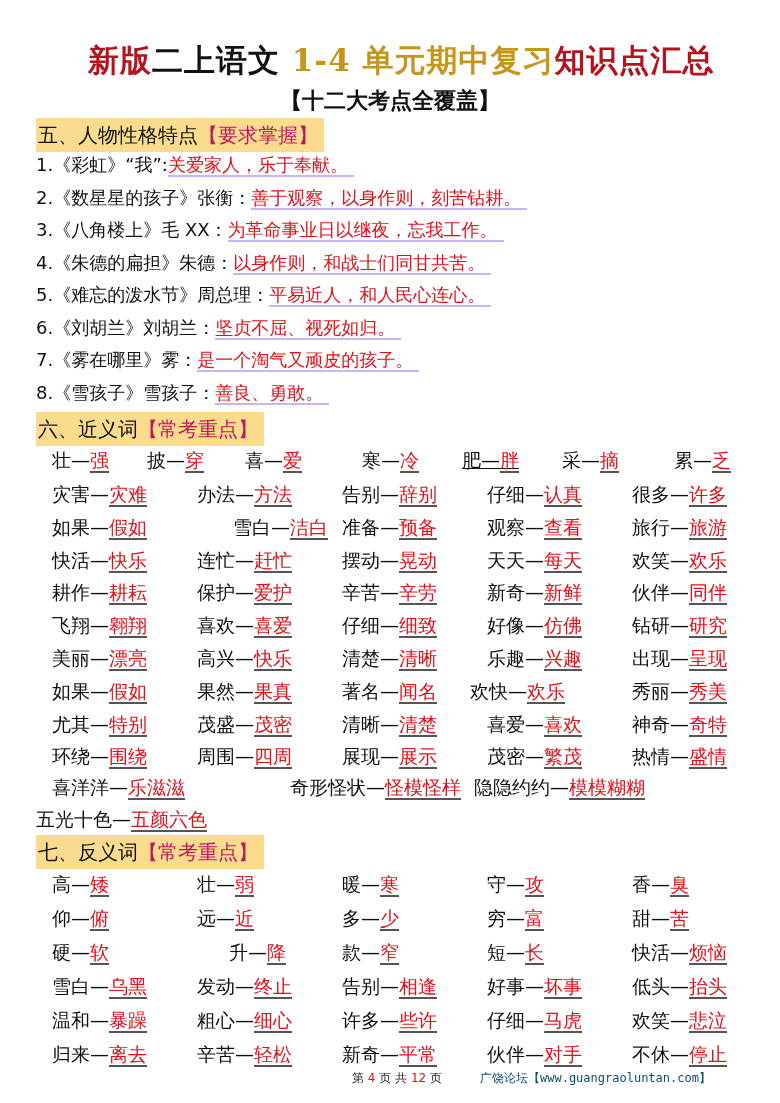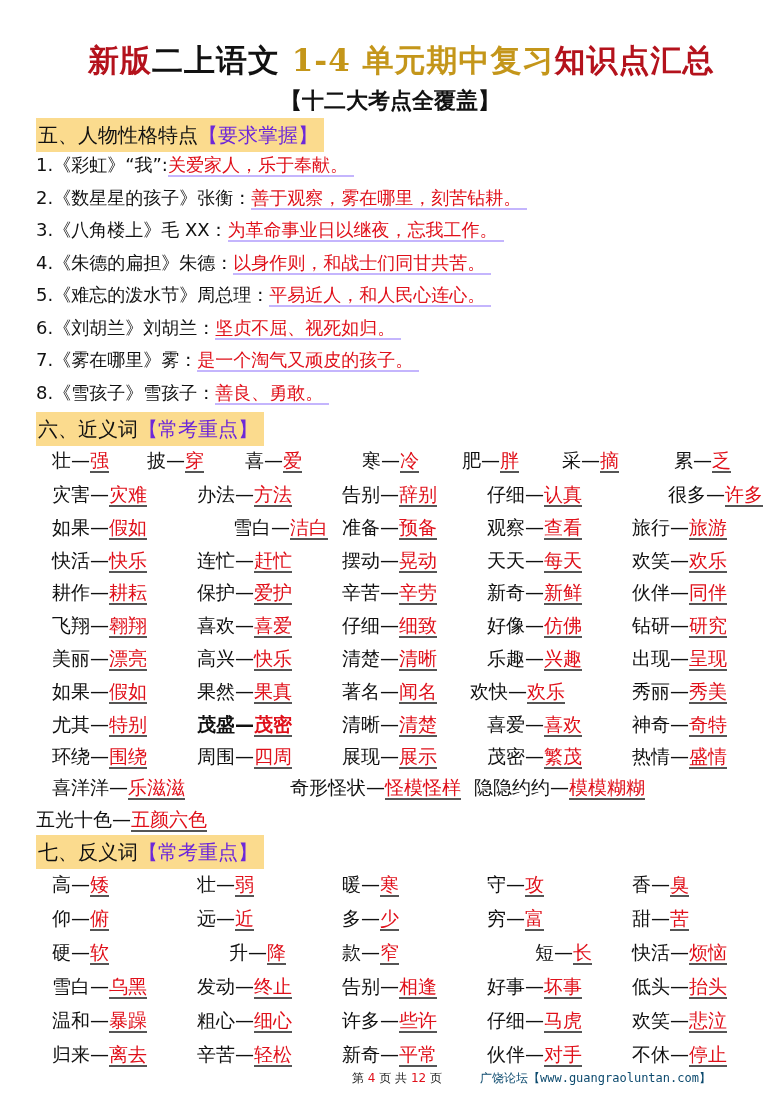--- a/index.html
+++ b/index.html
@@ -19,21 +19,21 @@
   .subtitle {
     position: absolute; top: 86px; left: 0; width: 780px; text-align: center;
     font-size: 22px; font-weight: bold; color: #111;
     font-family: "DejaVu Serif", "Liberation Serif", serif;
   }
   .section-head {
     position: absolute; left: 36px; height: 34px; line-height: 34px;
     background: #fbdb8e; padding: 0 6px 0 2px;
     font-size: 20px; color: #111; white-space: nowrap;
   }
-  .section-head .tag { color: #6d28d9; }
+  .section-head .tag { color: #be185d; }
   .trait-row {
     position: absolute; left: 36px; font-size: 18px; white-space: nowrap;
     height: 30px; line-height: 30px;
   }
   .trait-row .ans {
     color: #e0101a; border-bottom: 2px solid #c4b5fd; padding-right: 6px;
   }
   .grid-row {
     position: absolute; left: 52px; height: 32px; line-height: 32px;
     font-size: 19px; white-space: nowrap;
@@ -56,48 +56,48 @@
 <div class="title">
   <span class="red">新版</span><span class="black">二上语文</span><span class="gold"> 1-4 单元期中复习</span><span class="red">知识点汇总</span>
 </div>
 <div class="subtitle">【十二大考点全覆盖】</div>
 
 <div class="section-head" style="top:118px;">
   <span>五、人物性格特点</span><span class="tag">【要求掌握】</span>
 </div>
 <div id="s5">
     <div class="trait-row" style="top: 150px;"><span>1.《彩虹》“我”:</span><span class="ans">关爱家人，乐于奉献。</span></div>
-    <div class="trait-row" style="top: 182.5px;"><span>2.《数星星的孩子》张衡：</span><span class="ans">善于观察，雾在哪里，刻苦钻耕。</span></div>
+    <div class="trait-row" style="top: 182.5px;"><span>2.《数星星的孩子》张衡：</span><span class="ans">善于观察，以身作则，刻苦钻耕。</span></div>
     <div class="trait-row" style="top: 215px;"><span>3.《八角楼上》毛 XX：</span><span class="ans">为革命事业日以继夜，忘我工作。</span></div>
     <div class="trait-row" style="top: 247.5px;"><span>4.《朱德的扁担》朱德：</span><span class="ans">以身作则，和战士们同甘共苦。</span></div>
     <div class="trait-row" style="top: 280px;"><span>5.《难忘的泼水节》周总理：</span><span class="ans">平易近人，和人民心连心。</span></div>
     <div class="trait-row" style="top: 312.5px;"><span>6.《刘胡兰》刘胡兰：</span><span class="ans">坚贞不屈、视死如归。</span></div>
     <div class="trait-row" style="top: 345px;"><span>7.《雾在哪里》雾：</span><span class="ans">是一个淘气又顽皮的孩子。</span></div>
     <div class="trait-row" style="top: 377.5px;"><span>8.《雪孩子》雪孩子：</span><span class="ans">善良、勇敢。</span></div>
   </div>
 
 <div class="section-head" style="top:412px;">
   <span>六、近义词</span><span class="tag">【常考重点】</span>
 </div>
 <div id="s6">
     <div class="grid-row" style="top: 444px;">
       <span class="pair" style="left: 0px;"><span>壮—</span><span class="ans">强</span></span>
       <span class="pair" style="left: 95px;"><span>披—</span><span class="ans">穿</span></span>
       <span class="pair" style="left: 193px;"><span>喜—</span><span class="ans">爱</span></span>
       <span class="pair" style="left: 310px;"><span>寒—</span><span class="ans">冷</span></span>
-      <span class="pair" style="left: 410px;"><span>肥—</span><span class="ans">胖</span></span>
+      <span class="pair" style="left: 410px; text-decoration: underline;"><span>肥—</span><span class="ans">胖</span></span>
       <span class="pair" style="left: 510px;"><span>采—</span><span class="ans">摘</span></span>
       <span class="pair" style="left: 622px;"><span>累—</span><span class="ans">乏</span></span>
     </div>
     <div class="grid-row" style="top: 478px;">
       <span class="pair" style="left: 0px;"><span>灾害—</span><span class="ans">灾难</span></span>
       <span class="pair" style="left: 145px;"><span>办法—</span><span class="ans">方法</span></span>
       <span class="pair" style="left: 290px;"><span>告别—</span><span class="ans">辞别</span></span>
       <span class="pair" style="left: 435px;"><span>仔细—</span><span class="ans">认真</span></span>
-      <span class="pair" style="left: 580px; margin-left: 36px;"><span>很多—</span><span class="ans">许多</span></span>
+      <span class="pair" style="left: 580px;"><span>很多—</span><span class="ans">许多</span></span>
     </div>
     <div class="grid-row" style="top: 510.8px;">
       <span class="pair" style="left: 0px;"><span>如果—</span><span class="ans">假如</span></span>
       <span class="pair" style="left: 145px; margin-left: 36px;"><span>雪白—</span><span class="ans">洁白</span></span>
       <span class="pair" style="left: 290px;"><span>准备—</span><span class="ans">预备</span></span>
       <span class="pair" style="left: 435px;"><span>观察—</span><span class="ans">查看</span></span>
       <span class="pair" style="left: 580px;"><span>旅行—</span><span class="ans">旅游</span></span>
     </div>
     <div class="grid-row" style="top: 543.6px;">
       <span class="pair" style="left: 0px;"><span>快活—</span><span class="ans">快乐</span></span>
@@ -129,21 +129,21 @@
     </div>
     <div class="grid-row" style="top: 674.8px;">
       <span class="pair" style="left: 0px;"><span>如果—</span><span class="ans">假如</span></span>
       <span class="pair" style="left: 145px;"><span>果然—</span><span class="ans">果真</span></span>
       <span class="pair" style="left: 290px;"><span>著名—</span><span class="ans">闻名</span></span>
       <span class="pair" style="left: 418px;"><span>欢快—</span><span class="ans">欢乐</span></span>
       <span class="pair" style="left: 580px;"><span>秀丽—</span><span class="ans">秀美</span></span>
     </div>
     <div class="grid-row" style="top: 707.6px;">
       <span class="pair" style="left: 0px;"><span>尤其—</span><span class="ans">特别</span></span>
-      <span class="pair" style="left: 145px; font-weight: bold;"><span>茂盛—</span><span class="ans">茂密</span></span>
+      <span class="pair" style="left: 145px;"><span>茂盛—</span><span class="ans">茂密</span></span>
       <span class="pair" style="left: 290px;"><span>清晰—</span><span class="ans">清楚</span></span>
       <span class="pair" style="left: 435px;"><span>喜爱—</span><span class="ans">喜欢</span></span>
       <span class="pair" style="left: 580px;"><span>神奇—</span><span class="ans">奇特</span></span>
     </div>
     <div class="grid-row" style="top: 740.4px;">
       <span class="pair" style="left: 0px;"><span>环绕—</span><span class="ans">围绕</span></span>
       <span class="pair" style="left: 145px;"><span>周围—</span><span class="ans">四周</span></span>
       <span class="pair" style="left: 290px;"><span>展现—</span><span class="ans">展示</span></span>
       <span class="pair" style="left: 435px;"><span>茂密—</span><span class="ans">繁茂</span></span>
       <span class="pair" style="left: 580px; text-align: center;"><span>热情—</span><span class="ans">盛情</span></span>
@@ -173,21 +173,21 @@
       <span class="pair" style="left: 0px;"><span>仰—</span><span class="ans">俯</span></span>
       <span class="pair" style="left: 145px;"><span>远—</span><span class="ans">近</span></span>
       <span class="pair" style="left: 290px;"><span>多—</span><span class="ans">少</span></span>
       <span class="pair" style="left: 435px;"><span>穷—</span><span class="ans">富</span></span>
       <span class="pair" style="left: 580px;"><span>甜—</span><span class="ans">苦</span></span>
     </div>
     <div class="grid-row" style="top: 936px;">
       <span class="pair" style="left: 0px;"><span>硬—</span><span class="ans">软</span></span>
       <span class="pair" style="left: 145px; margin-left: 32px;"><span>升—</span><span class="ans">降</span></span>
       <span class="pair" style="left: 290px;"><span>款—</span><span class="ans">窄</span></span>
-      <span class="pair" style="left: 435px; margin-left: 48px;"><span>短—</span><span class="ans">长</span></span>
+      <span class="pair" style="left: 435px;"><span>短—</span><span class="ans">长</span></span>
       <span class="pair" style="left: 580px;"><span>快活—</span><span class="ans">烦恼</span></span>
     </div>
     <div class="grid-row" style="top: 970px;">
       <span class="pair" style="left: 0px;"><span>雪白—</span><span class="ans">乌黑</span></span>
       <span class="pair" style="left: 145px;"><span>发动—</span><span class="ans">终止</span></span>
       <span class="pair" style="left: 290px;"><span>告别—</span><span class="ans">相逢</span></span>
       <span class="pair" style="left: 435px;"><span>好事—</span><span class="ans">坏事</span></span>
       <span class="pair" style="left: 580px;"><span>低头—</span><span class="ans">抬头</span></span>
     </div>
     <div class="grid-row" style="top: 1004px;">

